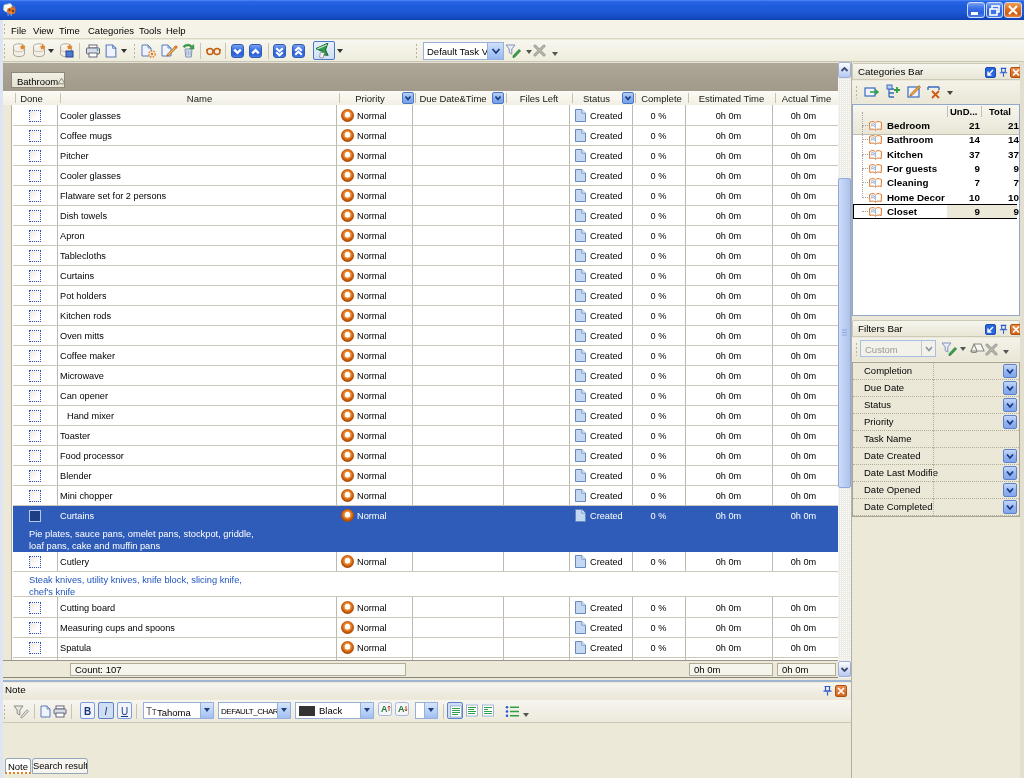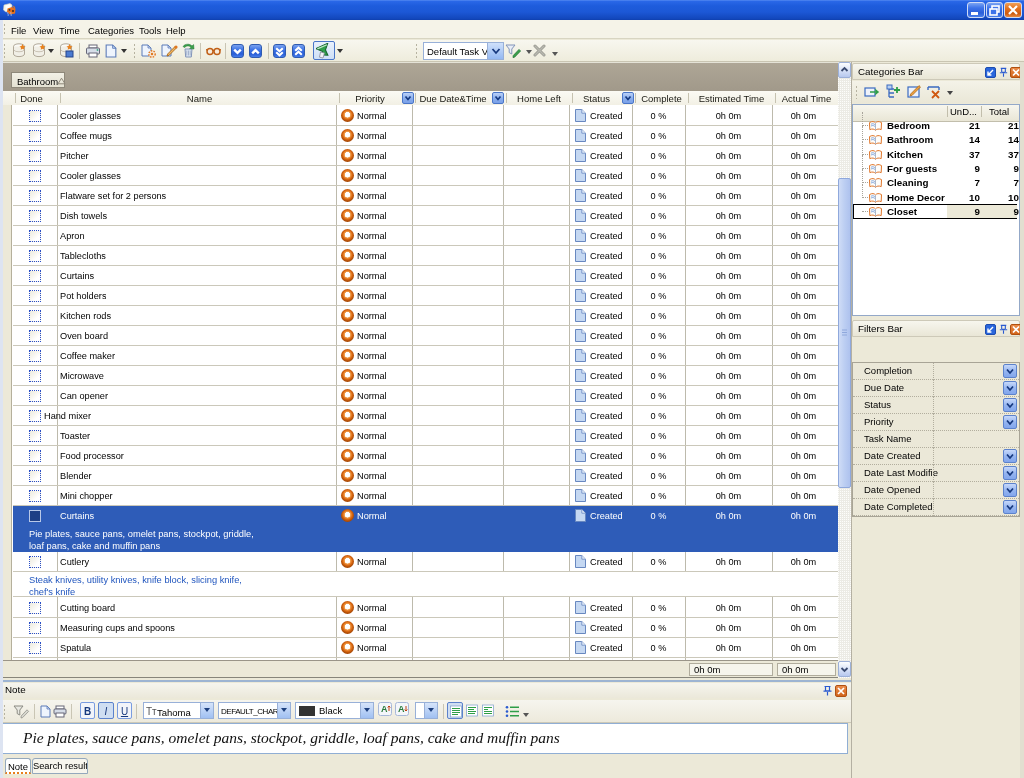--- a/index.html
+++ b/index.html
@@ -46,21 +46,21 @@
 #vscroll{left:838px;top:62px;width:13px;height:616px;background:#f6f6f2;background-image:linear-gradient(45deg,#fdfdfb 25%,transparent 25%,transparent 75%,#fdfdfb 75%),linear-gradient(45deg,#fdfdfb 25%,#ecebe5 25%,#ecebe5 75%,#fdfdfb 75%);background-size:2px 2px;}
 .sbtn{position:absolute;left:0;width:13px;height:16px;border-radius:2px;border:1px solid #9cb0d8;background:linear-gradient(180deg,#fdfefe,#cbd8f4 70%,#b7c8ee);}
 #sthumb{position:absolute;left:0;top:116px;width:13px;height:310px;border-radius:2px;border:1px solid #8fa8dc;background:linear-gradient(90deg,#cfdcf6,#bccef2 50%,#aec2ee);}
 
 #rpanel{left:852px;top:62px;width:168px;height:716px;background:#ece9d8;}
 .ptitle{position:absolute;left:0;width:168px;height:17px;background:linear-gradient(180deg,#f7f6ee,#e9e6d6);border:1px solid #cdc9b8;border-radius:2px 2px 0 0;font-size:9.8px;}
 .pico{position:absolute;top:3px;width:11px;height:11px;}
 .ptool{position:absolute;left:0;width:168px;height:22px;background:linear-gradient(180deg,#f4f2e8,#eae7d7);}
 
 #tree{position:absolute;left:0;top:42px;width:168px;height:212px;background:#fff;border:1px solid #93a8c8;}
-#treehead{position:absolute;left:0;top:0;width:166px;height:17px;background:linear-gradient(180deg,#f7f6ee,#e9e6d6);border-bottom:1px solid #c2beac;}
+#treehead{position:absolute;left:0;top:0;width:166px;height:30px;background:linear-gradient(180deg,#f7f6ee,#e9e6d6);border-bottom:1px solid #c2beac;font-weight:bold;}
 .trow{position:absolute;left:1px;width:164px;height:14px;font-weight:bold;font-size:9.8px;}
 .tnum{position:absolute;top:1px;text-align:right;}
 
 .frow{position:absolute;left:0;width:166px;height:17px;border-bottom:1px dotted #b2ae9e;background:#ebe8d8;font-size:9.5px;}
 .fdrop{position:absolute;right:2px;top:1px;width:14px;height:14px;border-radius:2px;border:1px solid #5c82cc;background:linear-gradient(180deg,#c6d8fa,#94b4f0 55%,#82a6ec);}
 
 #notepanel{left:0;top:680px;width:852px;height:98px;background:#ece9d8;border-top:2px solid #9db4d2;border-right:1px solid #aab4c0;}
 #notehdr{position:absolute;left:0;top:1px;width:851px;height:15px;font-size:9.8px;background:linear-gradient(180deg,#f6f5ee,#ebe8da);}
 #notetool{position:absolute;left:0;top:18px;width:851px;height:23px;background:linear-gradient(180deg,#f6f5ee,#edeadc);border-bottom:1px solid #cdc9b8;}
 .nbtn{position:absolute;top:2px;width:16px;height:17px;font-size:10px;text-align:center;line-height:17px;}
@@ -251,21 +251,21 @@
       <svg width="10" height="10" viewBox="0 0 10 10">
         <path d="M2.5 3.5 5 6.5 7.5 3.5" stroke="#16387e" stroke-width="1.6" fill="none"></path>
       </svg>
     </div>
 <div class="hlab" style="left:412px;width:76px;text-align:center">Due Date&amp;Time</div>
 <div class="hdrop" style="left:489px">
       <svg width="10" height="10" viewBox="0 0 10 10">
         <path d="M2.5 3.5 5 6.5 7.5 3.5" stroke="#16387e" stroke-width="1.6" fill="none"></path>
       </svg>
     </div>
-<div class="hlab" style="left:503px;width:66px;text-align:center">Home Left</div>
+<div class="hlab" style="left:503px;width:66px;text-align:center">Files Left</div>
 <div class="hlab" style="left:569px;width:49px;text-align:center">Status</div>
 <div class="hdrop" style="left:619px">
       <svg width="10" height="10" viewBox="0 0 10 10">
         <path d="M2.5 3.5 5 6.5 7.5 3.5" stroke="#16387e" stroke-width="1.6" fill="none"></path>
       </svg>
     </div>
 <div class="hlab" style="left:632px;width:53px;text-align:center">Complete</div>
 <div class="hlab" style="left:685px;width:87px;text-align:center">Estimated Time</div>
 <div class="hlab" style="left:772px;width:63px;text-align:center">Actual Time</div>
 </div>
@@ -420,21 +420,21 @@
       <path d="M0.5 0.5 H6.8 L10.5 4.2 V12.5 H0.5 Z" fill="#c5d8f2" stroke="#6888c0" stroke-width="1"></path>
       <path d="M6.8 0.5 V4.2 H10.5" fill="#e8f0fa" stroke="#6888c0" stroke-width="0.8"></path>
     </svg>
     <div class="cell" style="left:577px">Created</div>
     <div class="cell" style="left:619px;width:53px;text-align:center">0 %</div>
     <div class="cell" style="left:672px;width:87px;text-align:center">0h 0m</div>
     <div class="cell" style="left:759px;width:63px;text-align:center">0h 0m</div>
   </div>
 <div class="row abs" style="top:326px">
     <div class="cbx"></div>
-    <div class="cell" style="left:47px">Oven board</div>
+    <div class="cell" style="left:47px">Oven mitts</div>
     <div class="pri"></div>
     <div class="cell" style="left:344px">Normal</div>
     <svg class="doc" viewBox="0 0 11 13">
       <path d="M0.5 0.5 H6.8 L10.5 4.2 V12.5 H0.5 Z" fill="#c5d8f2" stroke="#6888c0" stroke-width="1"></path>
       <path d="M6.8 0.5 V4.2 H10.5" fill="#e8f0fa" stroke="#6888c0" stroke-width="0.8"></path>
     </svg>
     <div class="cell" style="left:577px">Created</div>
     <div class="cell" style="left:619px;width:53px;text-align:center">0 %</div>
     <div class="cell" style="left:672px;width:87px;text-align:center">0h 0m</div>
     <div class="cell" style="left:759px;width:63px;text-align:center">0h 0m</div>
@@ -476,21 +476,21 @@
       <path d="M0.5 0.5 H6.8 L10.5 4.2 V12.5 H0.5 Z" fill="#c5d8f2" stroke="#6888c0" stroke-width="1"></path>
       <path d="M6.8 0.5 V4.2 H10.5" fill="#e8f0fa" stroke="#6888c0" stroke-width="0.8"></path>
     </svg>
     <div class="cell" style="left:577px">Created</div>
     <div class="cell" style="left:619px;width:53px;text-align:center">0 %</div>
     <div class="cell" style="left:672px;width:87px;text-align:center">0h 0m</div>
     <div class="cell" style="left:759px;width:63px;text-align:center">0h 0m</div>
   </div>
 <div class="row abs" style="top:406px">
     <div class="cbx"></div>
-    <div class="cell" style="left:31px">Hand mixer</div>
+    <div class="cell" style="left:54px">Hand mixer</div>
     <div class="pri"></div>
     <div class="cell" style="left:344px">Normal</div>
     <svg class="doc" viewBox="0 0 11 13">
       <path d="M0.5 0.5 H6.8 L10.5 4.2 V12.5 H0.5 Z" fill="#c5d8f2" stroke="#6888c0" stroke-width="1"></path>
       <path d="M6.8 0.5 V4.2 H10.5" fill="#e8f0fa" stroke="#6888c0" stroke-width="0.8"></path>
     </svg>
     <div class="cell" style="left:577px">Created</div>
     <div class="cell" style="left:619px;width:53px;text-align:center">0 %</div>
     <div class="cell" style="left:672px;width:87px;text-align:center">0h 0m</div>
     <div class="cell" style="left:759px;width:63px;text-align:center">0h 0m</div>
@@ -617,20 +617,21 @@
     <svg class="doc" viewBox="0 0 11 13">
       <path d="M0.5 0.5 H6.8 L10.5 4.2 V12.5 H0.5 Z" fill="#c5d8f2" stroke="#6888c0" stroke-width="1"></path>
       <path d="M6.8 0.5 V4.2 H10.5" fill="#e8f0fa" stroke="#6888c0" stroke-width="0.8"></path>
     </svg>
     <div class="cell" style="left:577px">Created</div>
     <div class="cell" style="left:619px;width:53px;text-align:center">0 %</div>
     <div class="cell" style="left:672px;width:87px;text-align:center">0h 0m</div>
     <div class="cell" style="left:759px;width:63px;text-align:center">0h 0m</div>
   </div>
 <div id="tfoot" class="abs">
+<div class="fbox" style="left:67px;width:336px;padding-left:4px">Count: 107</div>
 <div class="fbox" style="left:686px;width:84px;padding-left:4px">0h 0m</div>
 <div class="fbox" style="left:774px;width:59px;padding-left:4px">0h 0m</div>
 </div>
 <div id="vscroll" class="abs">
 <div class="sbtn" style="top:0">
       <svg width="11" height="14" viewBox="0 0 11 14">
         <path d="M2.5 8 5.5 5 8.5 8" stroke="#3a4a70" stroke-width="1.8" fill="none"></path>
       </svg>
     </div>
 <div id="sthumb">
@@ -783,20 +784,44 @@
         </svg>
       </div>
 <svg class="pico" style="left:145px" width="11" height="12" viewBox="0 0 11 12">
         <path d="M2.5 1.5 H8.5 M3.5 2 V5.5 M7.5 2 V5.5 M1.5 6.2 H9.5 M4 5.8 H7 M5.5 7 V10.5" stroke="#2a5ad0" stroke-width="1.2" fill="none"></path>
       </svg>
 <div class="pico" style="left:157px;background:linear-gradient(180deg,#ea8c4a,#d2641a);border:1px solid #b05010;border-radius:2px;width:12px">
         <svg width="10" height="9" viewBox="0 0 10 9">
           <path d="M2 1.5 L8 7.5 M8 1.5 L2 7.5" stroke="#fff" stroke-width="1.7"></path>
         </svg>
       </div>
+</div>
+<div class="ptool" style="top:276px">
+<div class="handle" style="left:3px;top:4px;height:14px"></div>
+<div class="abs" style="left:8px;top:2px;width:76px;height:17px;background:#f2f1ea;border:1px solid #a8c0e0">
+        <div style="position:absolute;left:4px;top:3px;color:#9a9a90;font-size:9.5px">Custom</div>
+        <div style="position:absolute;right:0;top:0;width:14px;height:15px;border-left:1px solid #c0c8d4">
+          <svg width="14" height="15" viewBox="0 0 14 15">
+            <path d="M4 6 7 9.5 10 6" stroke="#8a92a0" stroke-width="1.6" fill="none"></path>
+          </svg>
+        </div>
+      </div>
+<svg class="abs" style="left:89px;top:3px" width="17" height="16" viewBox="0 0 17 16">
+<path d="M1 2 H10 L6.8 6 V11 L4.2 9.6 V6 Z" fill="#e8edf6" stroke="#8294b8"></path>
+<path d="M8 14.6 L9.6 14.2 L15.6 8 L14 6.4 L8.2 12.6 Z" fill="#3aa04a" stroke="#1c7030" stroke-width="0.7"></path>
+</svg>
+<div class="caret" style="left:108px;top:9px;border-top-color:#555"></div>
+<svg class="abs" style="left:117px;top:5px" width="16" height="12" viewBox="0 0 16 12">
+<path d="M5 1 H12 L15 8 H8 Z M5 1 L2 8 H8 M2 8 C2 10 8 10 8 8" fill="#f6f6f2" stroke="#8a8a82" stroke-width="1.1"></path>
+</svg>
+<svg class="abs" style="left:133px;top:5px" width="13" height="13" viewBox="0 0 13 13">
+<path d="M2 2 L11 11 M11 2 L2 11" stroke="#9a9a92" stroke-width="3" stroke-linecap="round"></path>
+<path d="M2 2 L11 11 M11 2 L2 11" stroke="#b8b8b0" stroke-width="1.4" stroke-linecap="round"></path>
+</svg>
+<div class="caret" style="left:151px;top:12px;border-top-color:#555"></div>
 </div>
 <div class="abs" style="left:0;top:300px;width:168px;height:155px;border:1px solid #a8a496"></div>
 <div class="frow abs" style="top:301px;left:1px">
 <div style="position:absolute;left:11px;top:2px;white-space:nowrap;overflow:hidden;width:118px">Completion</div>
 <div style="position:absolute;left:80px;top:0;width:1px;height:17px;border-left:1px dotted #b2ae9e"></div>
 <div class="fdrop">
         <svg width="12" height="12" viewBox="0 0 12 12">
           <path d="M3 4.5 6 8 9 4.5" stroke="#16387e" stroke-width="1.7" fill="none"></path>
         </svg>
       </div>
@@ -953,20 +978,17 @@
         </svg>
       </div>
 <svg class="abs" style="left:505px;top:5px" width="15" height="13" viewBox="0 0 15 13">
 <circle cx="2" cy="2.2" r="1.3" fill="#2a5ad0"></circle>
         <circle cx="2" cy="6.5" r="1.3" fill="#2a5ad0"></circle>
         <circle cx="2" cy="10.8" r="1.3" fill="#2a5ad0"></circle>
 <path d="M5 2.2 H14 M5 6.5 H14 M5 10.8 H14" stroke="#2e9e48" stroke-width="1.4"></path>
 </svg>
 <div class="caret" style="left:523px;top:13px;border-top-color:#555"></div>
 </div>
-<div id="notebox">
-      <div id="notetext">Pie plates, sauce pans, omelet pans, stockpot, griddle, loaf pans, cake and muffin pans</div>
-    </div>
 </div>
 <div class="tab abs" style="left:5px;width:26px;border-bottom:2px dotted #e8801e;background:#fff;z-index:3">Note</div>
 <div class="tab abs" style="left:32px;width:56px;background:#f7f5ed;font-size:9.3px">Search result</div>
 <div class="abs" style="left:0;top:20px;width:3px;height:758px;background:#dde4f2"></div>
 <div class="abs" style="left:1020px;top:62px;width:4px;height:716px;background:#e2dfd0"></div>
 <div class="abs" style="left:851px;top:62px;width:1px;height:716px;background:#b4b0a2"></div>
 </body></html>

